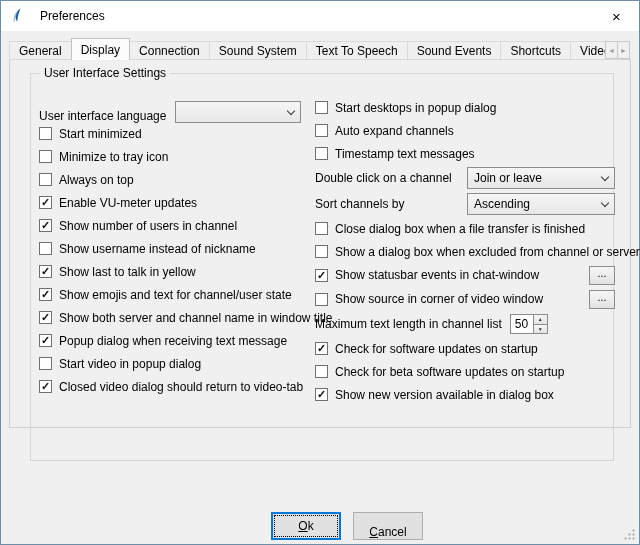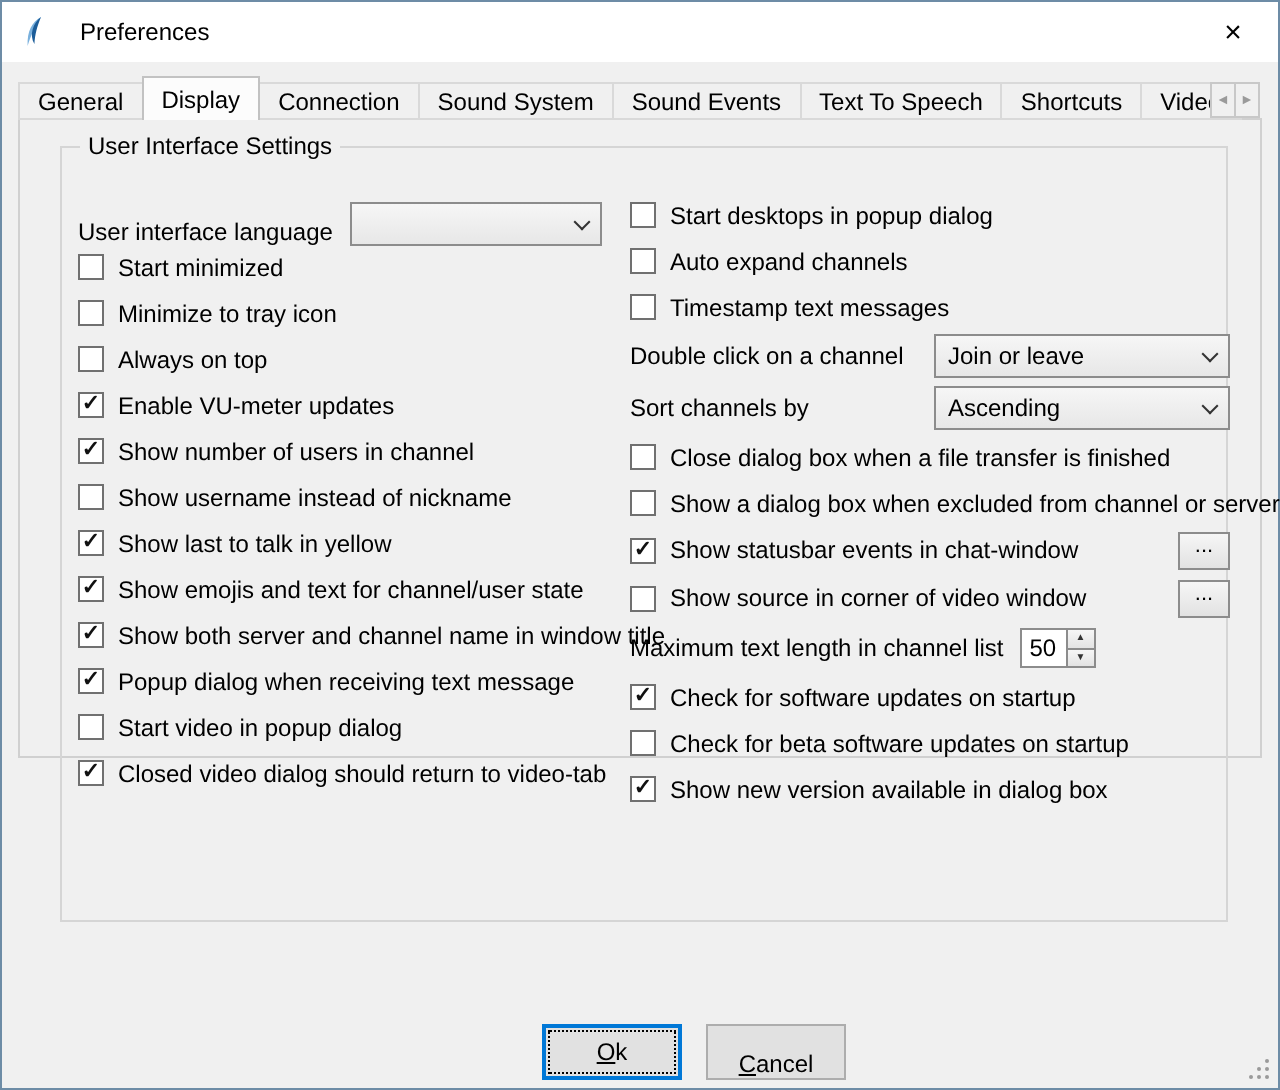--- a/index.html
+++ b/index.html
@@ -19,21 +19,21 @@
   .close-glyph { font-size:15px; line-height:15px; color:#000; }
 
   
   .tabbar { position:absolute; left:8px; top:37px; height:22px; display:flex; align-items:flex-end; z-index:3; white-space:nowrap; }
   .tab { height:19px; padding:0 9px; display:flex; align-items:center; background:#f0f0f0; border:1px solid #d9d9d9; margin-right:-1px; }
   .tab.active { height:22px; background:#fcfcfc; border-color:#c2c2c2; border-bottom:none; z-index:4; }
   .tab-scroll { position:absolute; right:9px; top:40px; display:flex; z-index:5; }
   .tsb { width:13px; height:18px; border:1px solid #c8c8c8; background:#f0f0f0; display:flex; align-items:center; justify-content:center; font-size:7px; color:#9a9a9a; margin-left:-1px; }
 
   
-  .panel { position:absolute; left:8px; top:58px; width:622px; height:320px; border:1px solid #d0d0d0; background:#f0f0f0; }
+  .panel { position:absolute; left:8px; top:58px; width:622px; height:369px; border:1px solid #d0d0d0; background:#f0f0f0; }
 
   
   .groupbox { position:absolute; left:20px; top:13px; width:584px; height:388px; border:1px solid #d5d5d5; }
   .group-title { position:absolute; top:-8px; left:9px; background:#f0f0f0; padding:0 4px; }
 
   .lbl { white-space:nowrap; }
   .row { display:flex; align-items:center; height:23px; white-space:nowrap; }
 
   
   .cb { width:13px; height:13px; border:1px solid #707070; background:#fff; flex:none;
@@ -95,22 +95,22 @@
     <div class="close-btn">
       <span class="close-glyph">×</span>
     </div>
   </div>
 
   <div class="tabbar">
     <div class="tab">General</div>
     <div class="tab active">Display</div>
     <div class="tab">Connection</div>
     <div class="tab">Sound System</div>
+    <div class="tab">Text To Speech</div>
     <div class="tab">Sound Events</div>
-    <div class="tab">Text To Speech</div>
     <div class="tab">Shortcuts</div>
     <div class="tab">Video</div>
   </div>
   <div class="tab-scroll">
     <div class="tsb">◄</div>
     <div class="tsb">►</div>
   </div>
 
   <div class="panel">
     <div class="groupbox">

